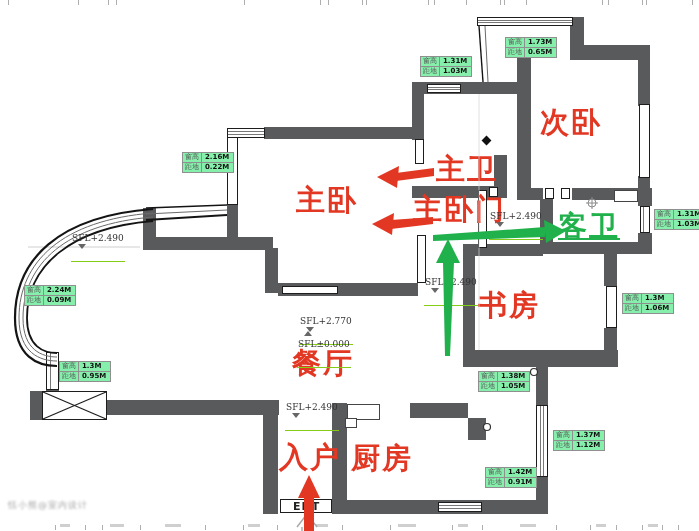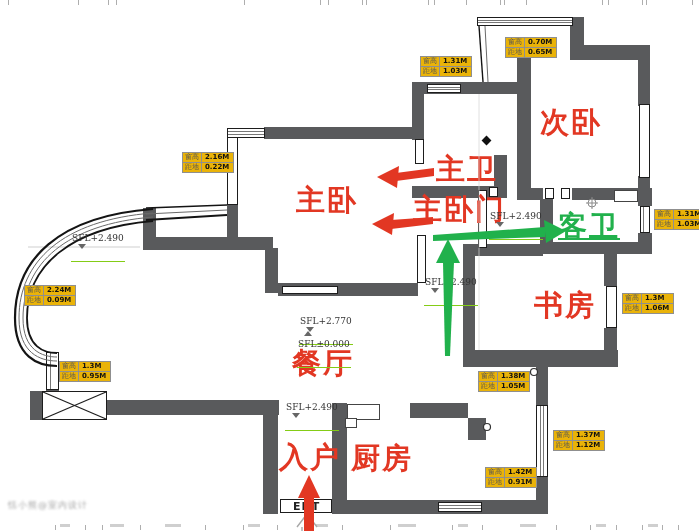--- a/index.html
+++ b/index.html
@@ -10,21 +10,21 @@
   
   .winV{position:absolute;background:linear-gradient(90deg,#fff 0 30%,#777 30% 36%,#fff 36% 62%,#777 62% 68%,#fff 68% 100%);border:1px solid #1d1d1d;box-sizing:border-box;}
   .winH{position:absolute;background:linear-gradient(180deg,#fff 0 30%,#777 30% 38%,#fff 38% 62%,#777 62% 70%,#fff 70% 100%);border:1px solid #1d1d1d;box-sizing:border-box;}
   
   .door,.jamb,.counter{position:absolute;background:#fff;border:1px solid #1d1d1d;box-sizing:border-box;}
   .counter{border-color:#444;}
   
   .room{position:absolute;font-weight:bold;font-size:29px;line-height:1;letter-spacing:2px;color:#e23723;white-space:nowrap;}
   .room.green{color:#21b14c;text-decoration:underline;}
   
-  .ann{position:absolute;background:#eab308;border:1px solid #8f8f8f;font-size:7px;line-height:9px;white-space:nowrap;z-index:6;}
+  .ann{position:absolute;background:#86efac;border:1px solid #8f8f8f;font-size:7px;line-height:9px;white-space:nowrap;z-index:6;}
   .ar{display:flex;}
   .ar + .ar{border-top:1px solid #8f8f8f;}
   .al{padding:0 2px;border-right:1px solid #8f8f8f;color:#555;}
   .av{padding:0 3px;font-weight:bold;color:#111;min-width:25px;}
   
   .sfl{position:absolute;font-family:"DejaVu Serif","Liberation Serif",serif;font-size:9px;color:#333;
        border-bottom:1px solid #84cc16;padding:0 1px 18px 1px;white-space:nowrap;z-index:5;}
   .sfl .tri{position:absolute;left:7px;top:11px;width:0;height:0;
             border-left:4px solid transparent;border-right:4px solid transparent;border-top:5px solid #666;}
   .ent{position:absolute;font-weight:bold;font-size:11px;letter-spacing:1px;color:#222;}
@@ -183,21 +183,21 @@
         <span class="av">1.31M</span>
       </div>
     <div class="ar">
         <span class="al">距地</span>
         <span class="av">1.03M</span>
       </div>
   </div>
   <div class="ann" style="left:505px;top:37px">
     <div class="ar">
         <span class="al">窗高</span>
-        <span class="av">0.70M</span>
+        <span class="av">1.73M</span>
       </div>
     <div class="ar">
         <span class="al">距地</span>
         <span class="av">0.65M</span>
       </div>
   </div>
   <div class="ann" style="left:654px;top:209px">
     <div class="ar">
         <span class="al">窗高</span>
         <span class="av">1.31M</span>
@@ -273,21 +273,21 @@
   <div class="sfl" style="left:297px;top:339px"><span>SFL±0.000</span><span class="tri" style="top:-8px;border-top:none;border-bottom:5px solid #666"></span></div>
   <div class="sfl" style="left:285px;top:402px"><span>SFL+2.490</span><span class="tri"></span></div>
   <div class="sfl" style="left:424px;top:277px"><span>SFL+2.490</span><span class="tri"></span></div>
   <div class="sfl" style="left:489px;top:211px"><span>SFL+2.490</span><span class="tri"></span></div>
 
   <div class="room" style="left:296px;top:186px">主卧</div>
   <div class="room" style="left:436px;top:155px">主卫</div>
   <div class="room" style="left:540px;top:108px">次卧</div>
   <div class="room" style="left:413px;top:195px">主卧门</div>
   <div class="room green" style="left:558px;top:212px">客卫</div>
-  <div class="room" style="left:534px;top:291px">书房</div>
+  <div class="room" style="left:478px;top:291px">书房</div>
   <div class="room" style="left:292px;top:349px">餐厅</div>
   <div class="room" style="left:351px;top:444px">厨房</div>
   <div class="room" style="left:279px;top:443px">入户</div>
 
   <svg class="overlay" width="699" height="531">
     <g fill="#e23723">
       <polygon points="377,177 399,166 397,188"></polygon>
       <polygon points="396,173 434,168 434,176 396,181"></polygon>
     </g>
     <g fill="#e23723">

